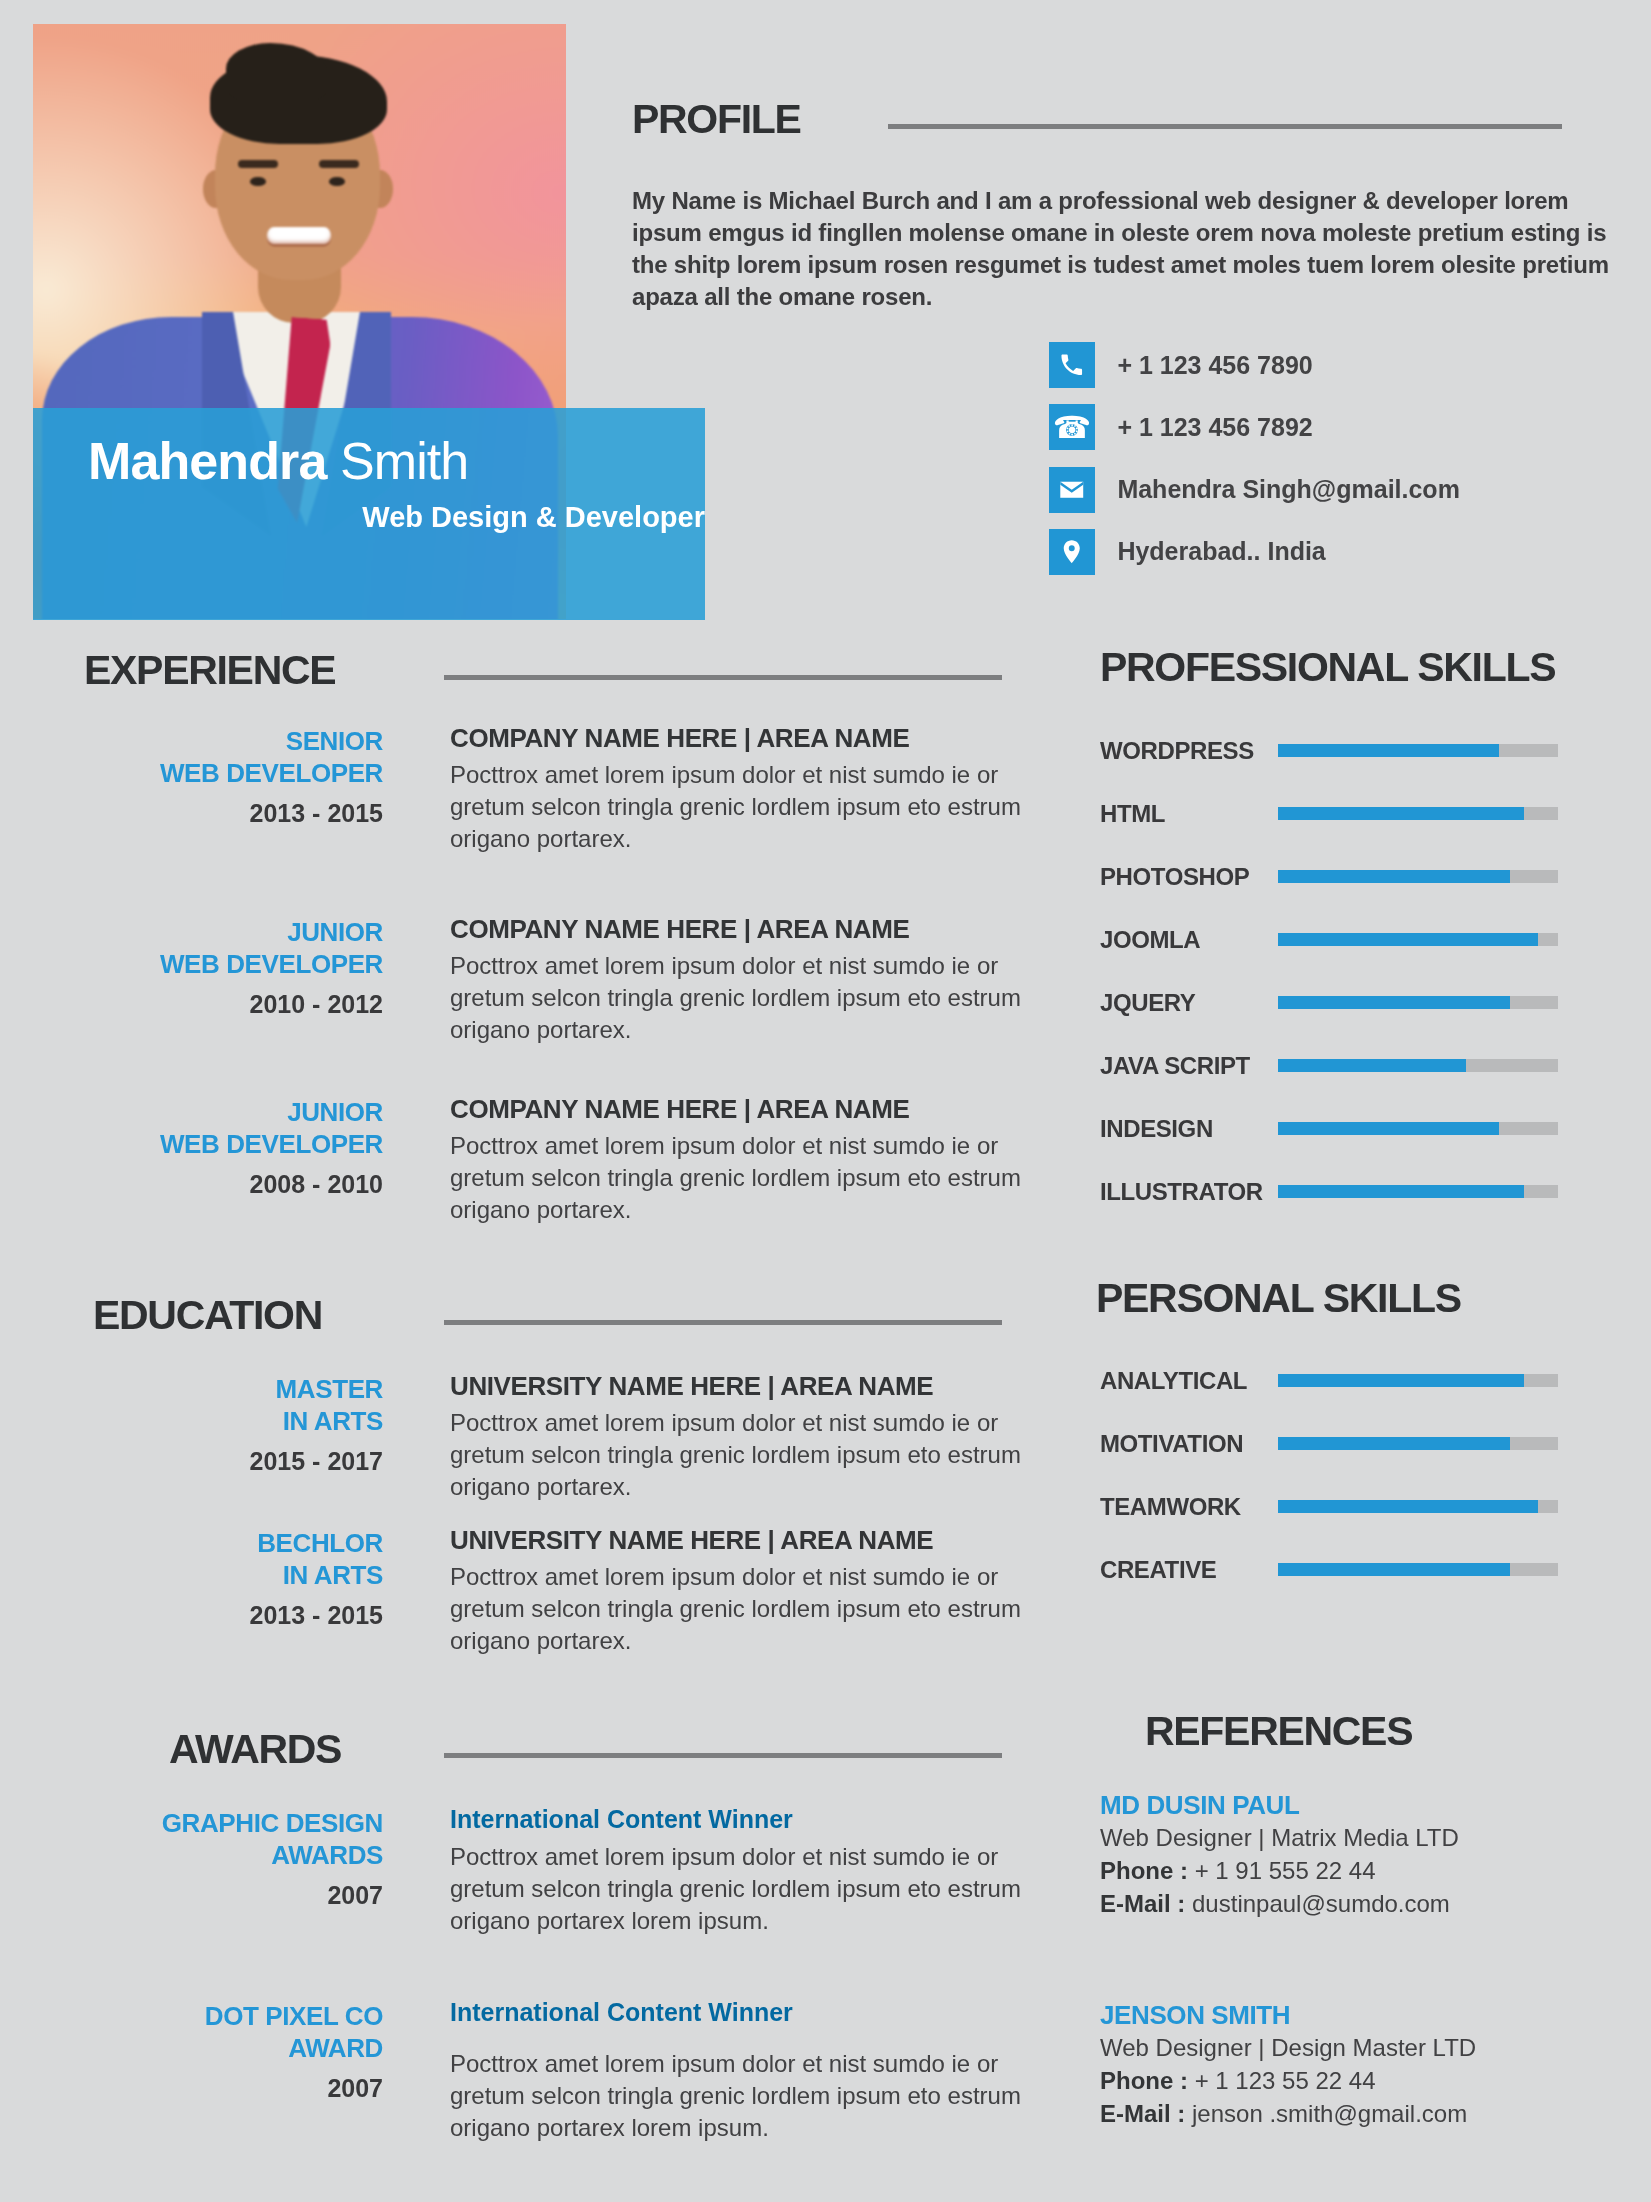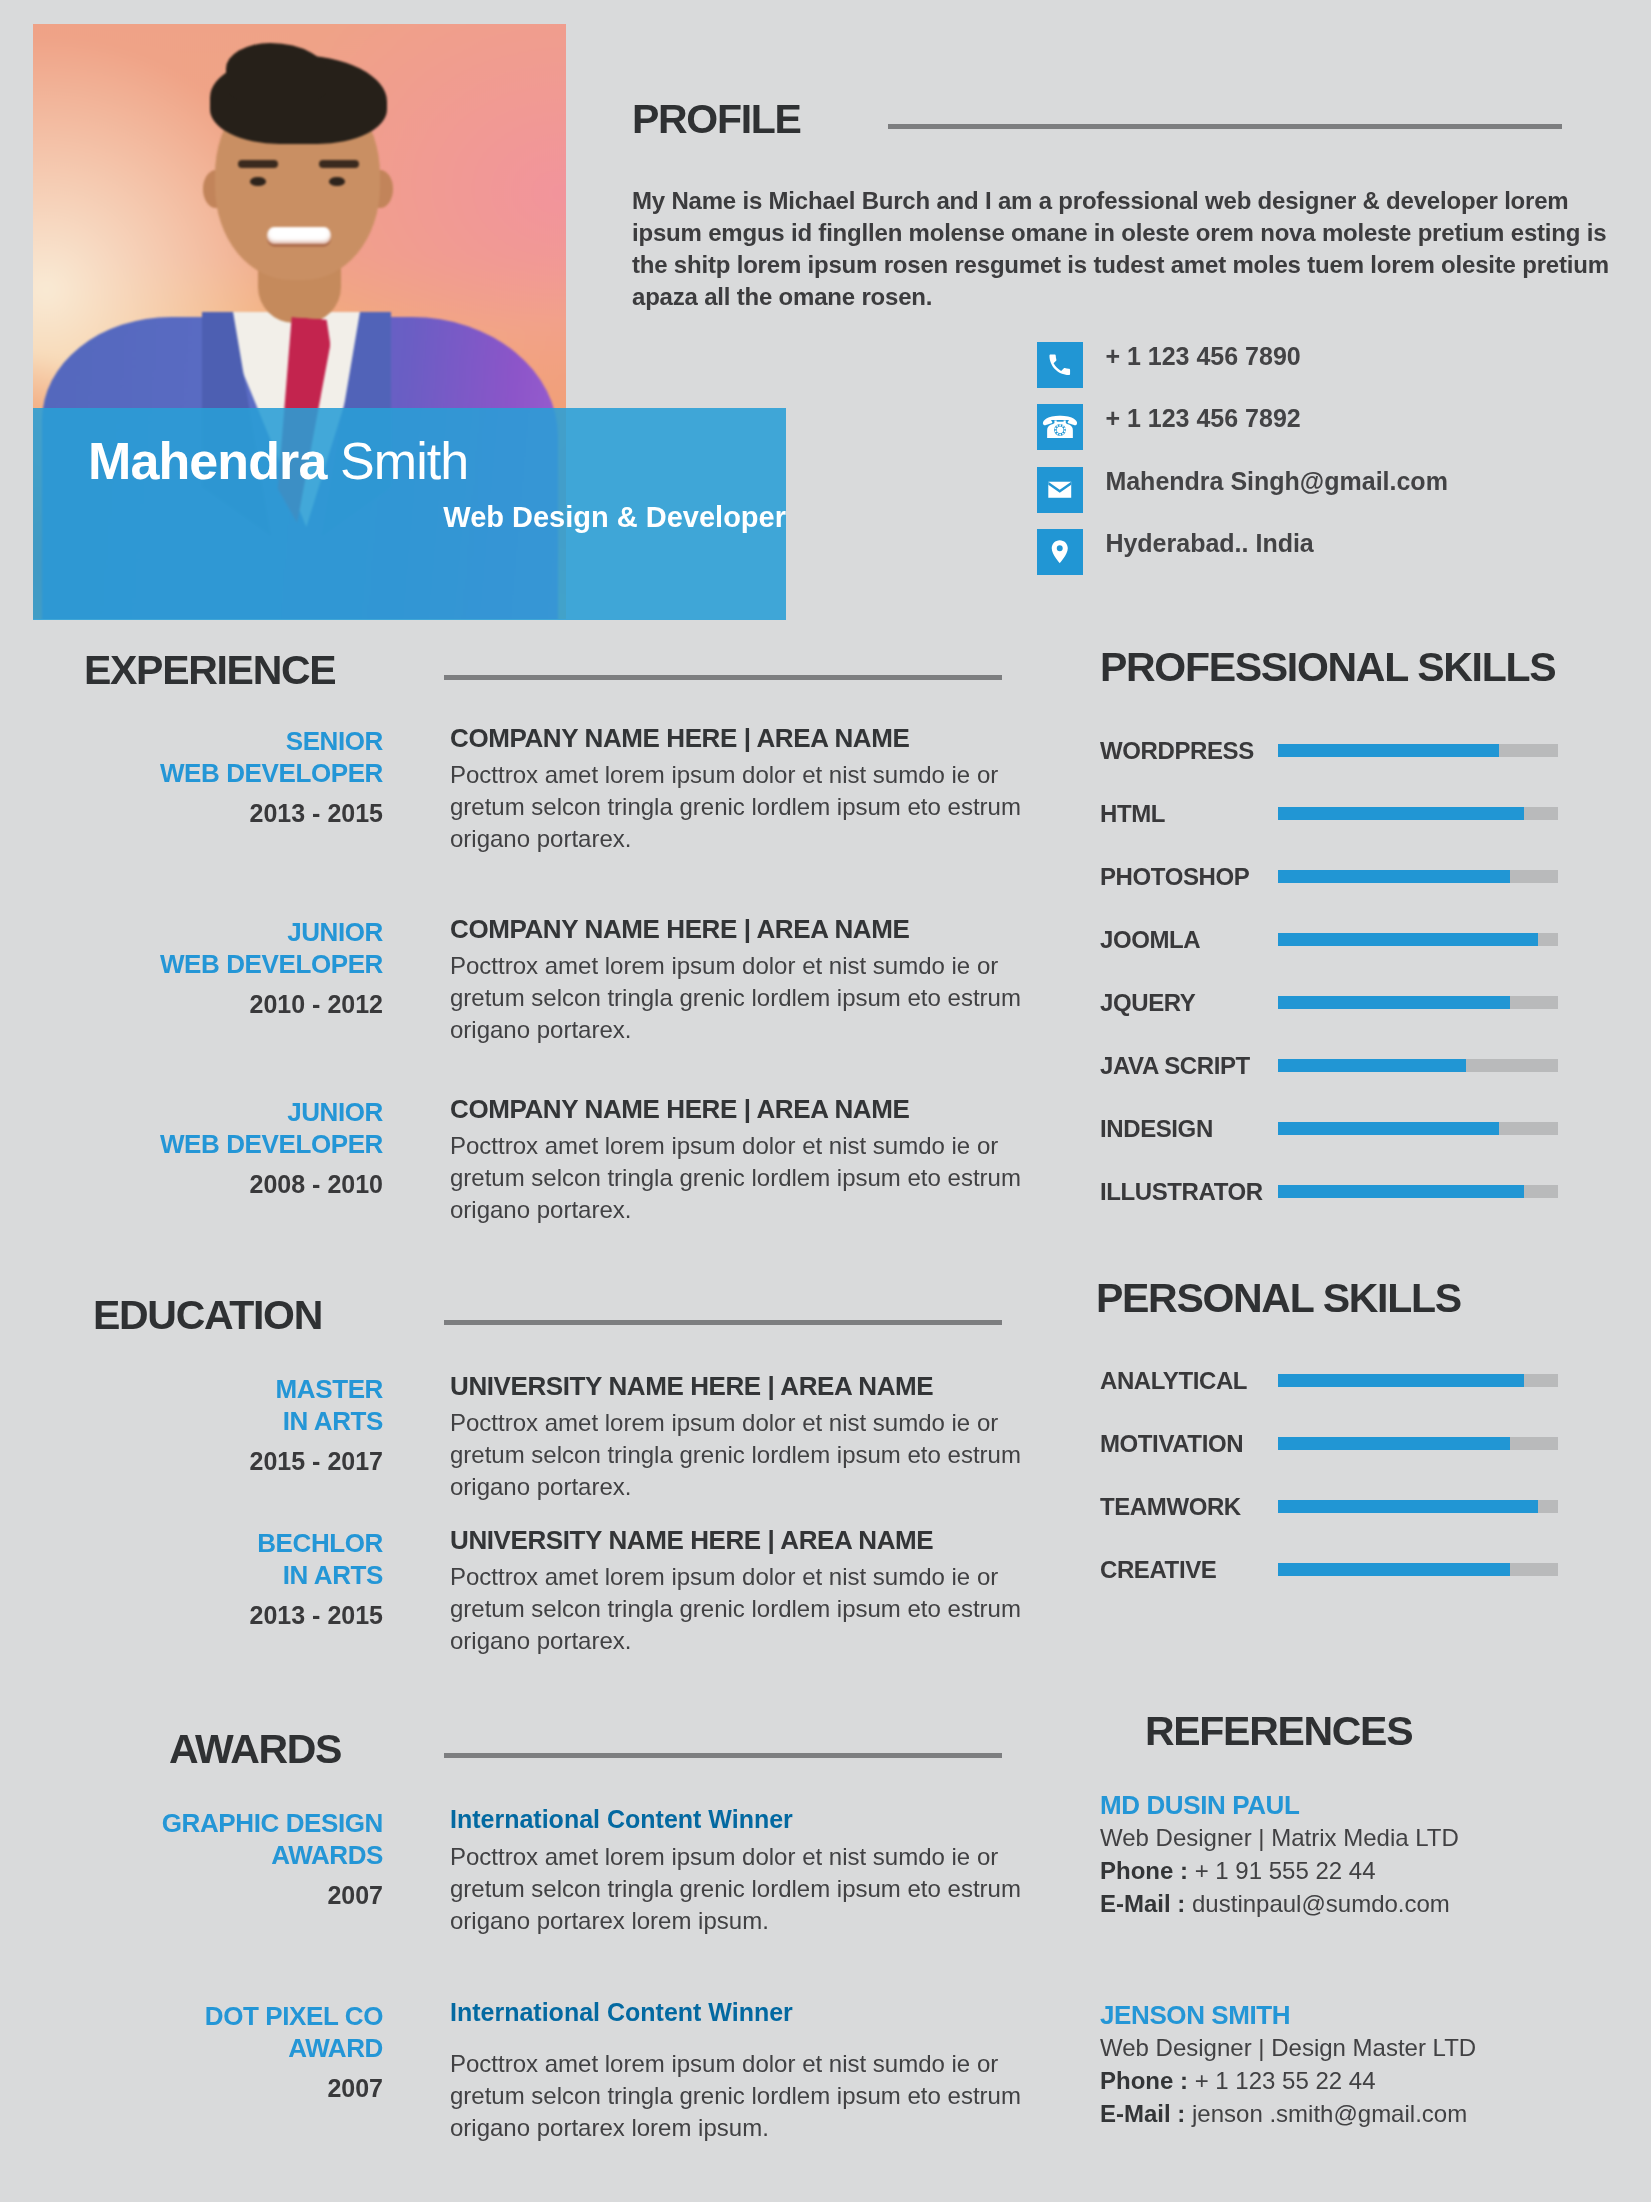--- a/index.html
+++ b/index.html
@@ -35,21 +35,21 @@
   .hair{position:absolute;left:177px;top:31px;width:177px;height:89px;background:#262019;border-radius:55% 60% 45% 45%;}
   .hair:before{content:"";position:absolute;left:15.5px;top:-12px;width:103px;height:60px;background:#262019;border-radius:60% 80% 40% 40%;}
   .brow-l,.brow-r{position:absolute;top:136px;width:40px;height:7.7px;background:#3a2a1e;border-radius:4.3px;}
   .brow-l{left:205px}.brow-r{left:286px}
   .eye-l,.eye-r{position:absolute;top:153px;width:15.5px;height:8.6px;background:#2e241c;border-radius:50%;}
   .eye-l{left:217px}.eye-r{left:296px}
   .mouth{position:absolute;left:234px;top:203px;width:64px;height:17px;background:#fff;border-radius:8.6px/10.3px;
          box-shadow:0 2.6px 0 rgba(140,70,50,.55), inset 0 -2.6px 3.4px rgba(190,110,80,.5);}
 
   
-  .banner{position:absolute;left:33px;top:408px;width:753px;height:212px;background:rgba(41,158,214,.88);
+  .banner{position:absolute;left:33px;top:408px;width:672px;height:212px;background:rgba(41,158,214,.88);
           padding:26px 0 0 55px;box-sizing:border-box;color:#fff;}
   .banner-name{font-size:52px;letter-spacing:-0.9px;line-height:1.05;}
   .banner-name .fname{font-weight:bold;}
   .banner-name .lname{font-weight:normal;}
   .banner-sub{margin-top:12px;font-size:29px;font-weight:bold;letter-spacing:0;text-align:right;}
 
   
   .sec-head{position:absolute;font-size:41px;font-weight:bold;color:#2f3133;letter-spacing:-1.3px;white-space:nowrap;}
   .rule{position:absolute;height:5.2px;background:#7d7e80;}
   .body-text{font-size:24px;line-height:32px;color:#414143;}
@@ -58,21 +58,21 @@
   .e-right{position:absolute;left:398px;top:0;width:575px;}
   .role{font-size:26px;font-weight:bold;color:#2496d6;line-height:32px;letter-spacing:-0.4px;}
   .dates{margin-top:10.3px;font-size:25px;font-weight:bold;color:#39393b;}
   .e-title{font-size:26px;font-weight:bold;color:#333537;letter-spacing:-0.4px;white-space:nowrap;}
   .aw-title{font-size:25px;font-weight:bold;color:#0369a1;}
 
   
   .profile-text{position:absolute;left:632px;top:185px;width:1002px;font-size:24px;line-height:32px;
                 font-weight:bold;color:#3c3c3e;letter-spacing:-0.2px;}
   .contact{position:absolute;left:1037px;top:342px;}
-  .contact-row{display:flex;height:46px;margin-bottom:16.3px;}
+  .contact-row{display:flex;align-items:center;height:46px;margin-bottom:16.3px;margin-left:12px;}
   .cicon{width:46px;height:46px;background:#2196d4;display:flex;align-items:center;justify-content:center;flex:0 0 46px;}
   .cicon svg{width:27.5px;height:27.5px;}
   .cicon .glyph{color:#fff;font-size:31px;line-height:1;font-family:"DejaVu Sans",sans-serif;}
   .ctext{margin-left:22.4px;font-size:25px;font-weight:bold;color:#434345;}
 
   
   .skills{position:absolute;left:1100px;width:482px;}
   .skill-row{display:flex;align-items:center;height:63px;}
   .skill-label{width:178px;font-size:24px;font-weight:bold;color:#39393b;letter-spacing:-0.4px;}
   .bar{width:280px;height:13px;background:#b9babb;}

